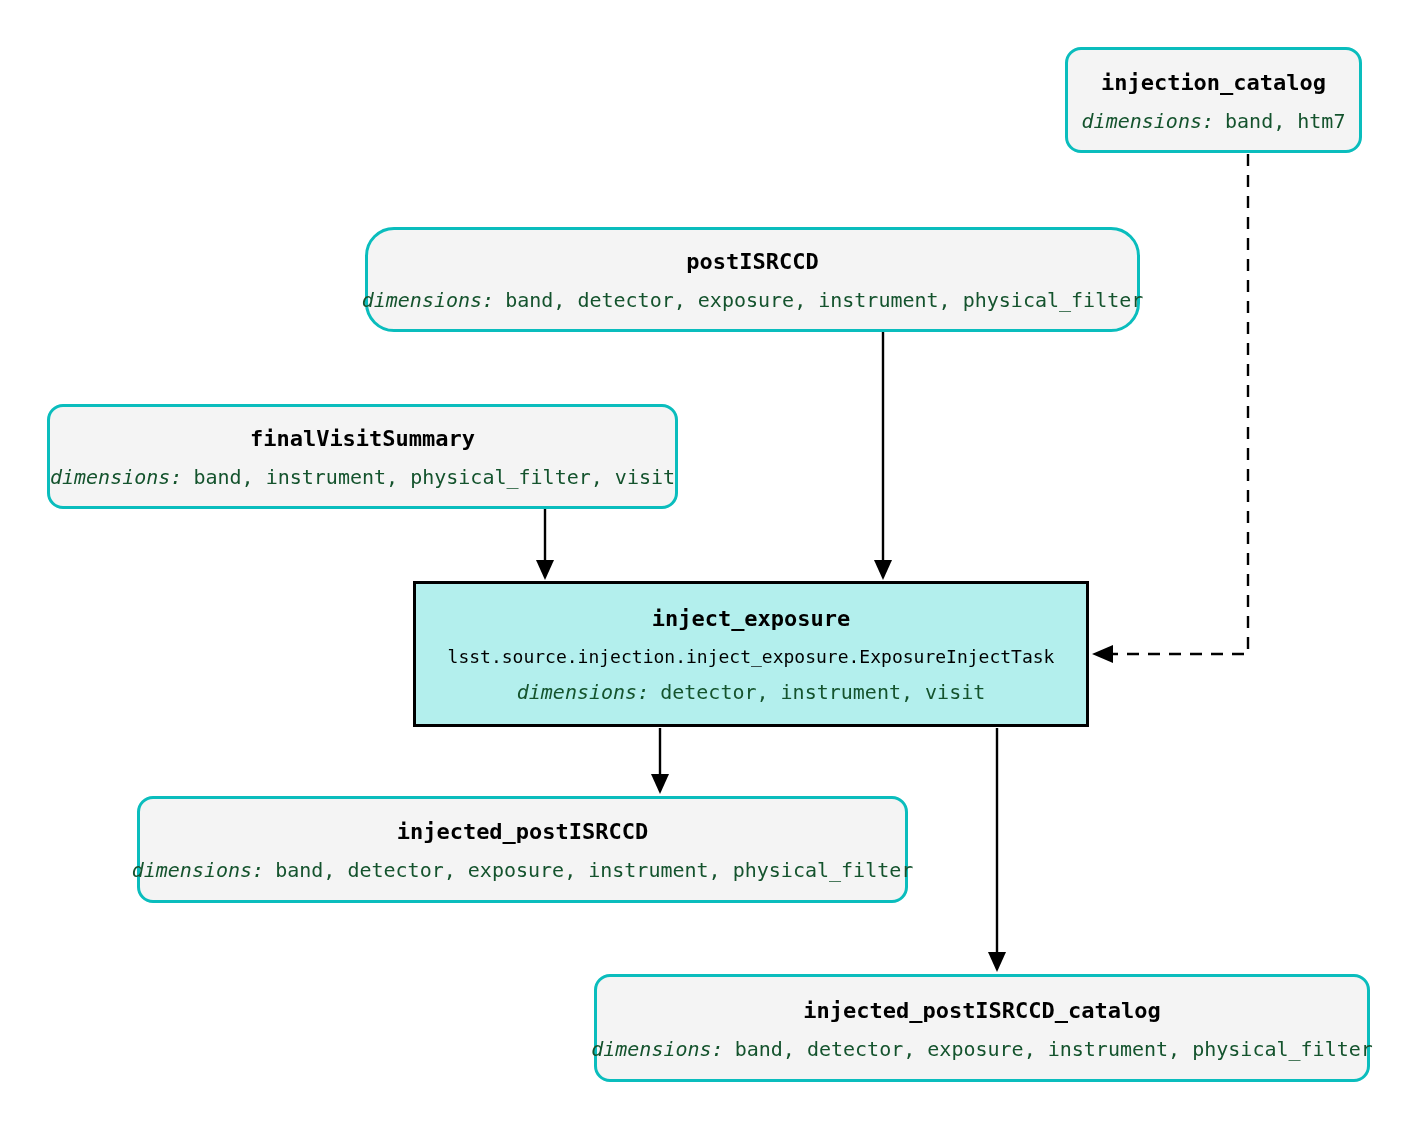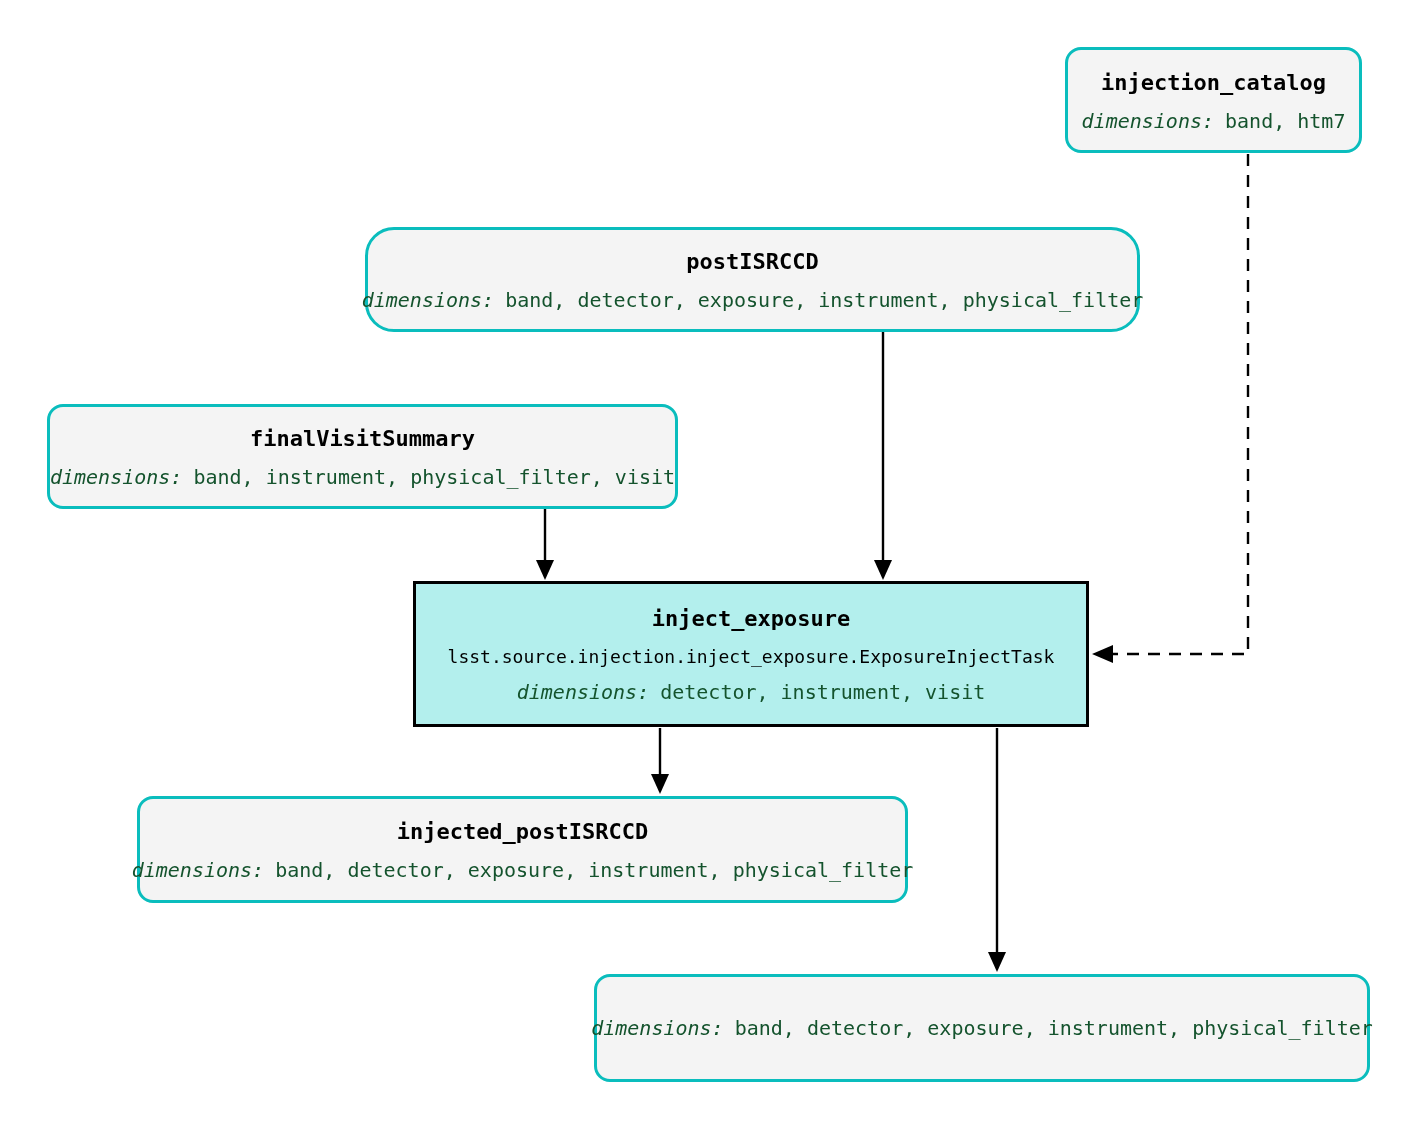--- a/index.html
+++ b/index.html
@@ -140,18 +140,19 @@
   </div>
 
   <div class="node dataset" style="left:137px; top:796px; width:771px; height:107px;text-align:center;">
     <div class="node-title">injected_postISRCCD</div>
     <div class="node-dims">
       <span class="dims-label">dimensions:</span><span class="dims-values">band, detector, exposure, instrument, physical_filter</span>
     </div>
   </div>
 
   <div class="node dataset" style="left:594px; top:974px; width:776px; height:108px;">
+    <div class="node-title">injected_postISRCCD_catalog</div>
     <div class="node-dims">
       <span class="dims-label">dimensions:</span><span class="dims-values">band, detector, exposure, instrument, physical_filter</span>
     </div>
   </div>
 
 </div>
 
 </body></html>

